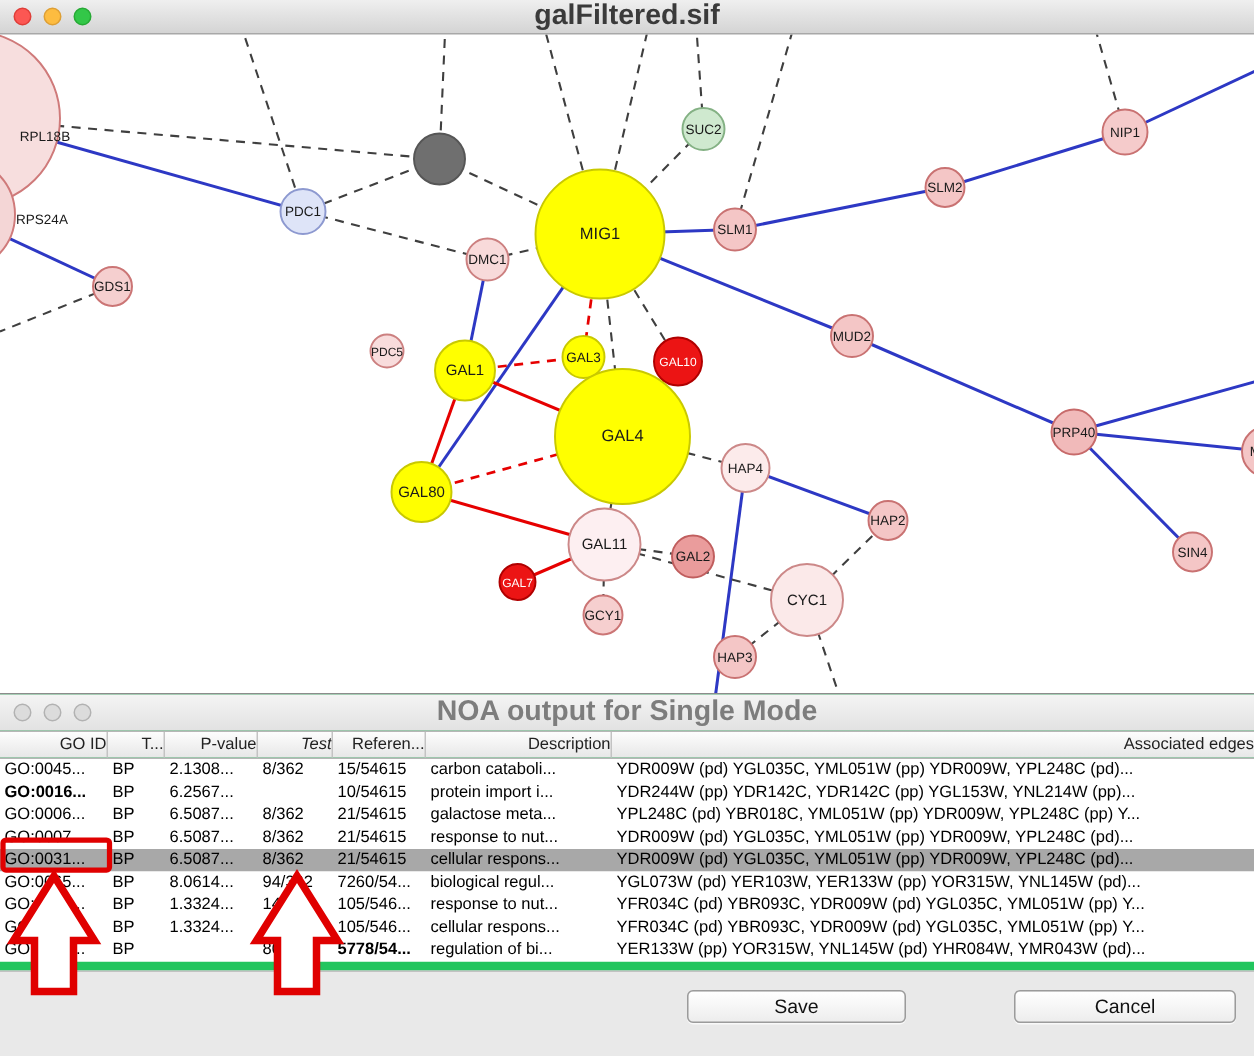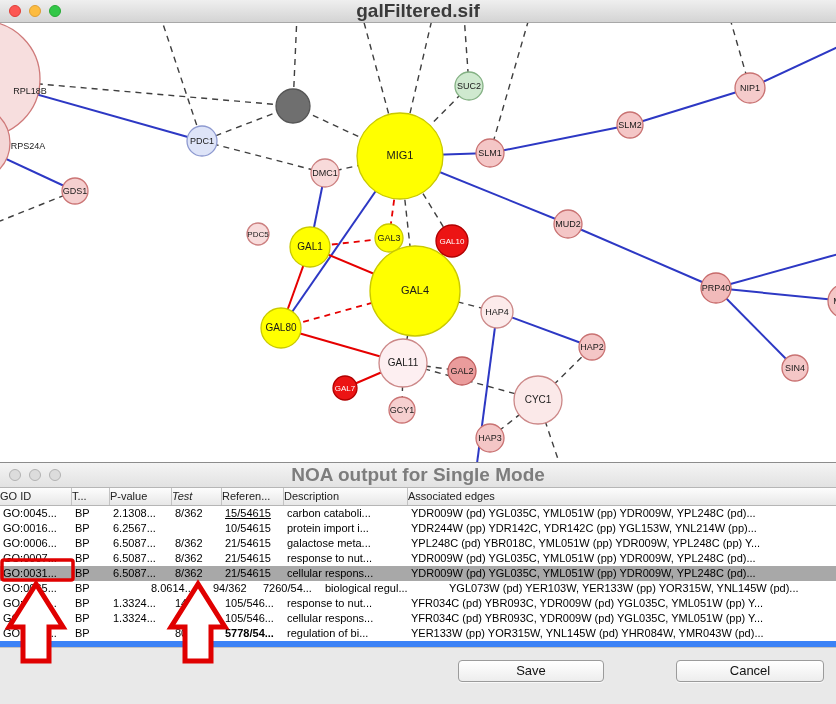--- a/index.html
+++ b/index.html
@@ -15,26 +15,26 @@
   .lights{position:absolute;left:9px;top:0;height:100%;display:flex;align-items:center;gap:8px}
   .light{width:12px;height:12px;border-radius:50%;box-sizing:border-box;display:inline-block}
   .light.red{background:#fc5753;border:1px solid #df3e38}
   .light.yellow{background:#fdbc40;border:1px solid #de9f34}
   .light.green{background:#33c748;border:1px solid #27aa35}
   .light.gray{background:#dcdcdc;border:1px solid #b2b2b2}
 
   .graph-win{position:absolute;left:0;top:0;width:836px;height:462px;background:#fff}
   #net{display:block;background:#fff}
 
-  .noa-win{position:absolute;left:0;top:462px;width:836px;height:242px;background:#3b82f6;border-top:1px solid #8c8c8c;box-sizing:border-box}
+  .noa-win{position:absolute;left:0;top:462px;width:836px;height:242px;background:#22c55e;border-top:1px solid #8c8c8c;box-sizing:border-box}
   .noa-win .titlebar{height:24px;background:linear-gradient(#f4f4f4,#e2e2e2);border-bottom:1px solid #b6b6b6}
   .noa-win .titlebar .title{color:#7d7d7d}
 
   .thead{display:flex;height:17px;background:linear-gradient(#fdfdfd,#e7e7e7);border-bottom:1px solid #b5b5b5}
-  .th{font-size:11px;line-height:17px;color:#222;text-align:left;border-right:1px solid #c3c3c3;
+  .th{font-size:11px;line-height:17px;color:#222;text-align:right;border-right:1px solid #c3c3c3;
       box-sizing:border-box;overflow:hidden;white-space:nowrap;flex:0 0 auto}
   .th:last-child{flex:1 1 auto;border-right:none}
   .tbody{background:#fff}
   .tr{display:flex;height:15px;line-height:15px;background:#fff}
   .tr.selected{background:#a8a8a8}
   .td{font-size:11px;color:#000;padding:0 3px;box-sizing:border-box;overflow:hidden;white-space:nowrap;flex:0 0 auto}
   .td:last-child{flex:1 1 auto}
 
   .noa-footer{position:absolute;left:0;bottom:0;width:836px;height:56px;background:#e9e9e9;border-top:1px solid #c2c2c2}
   .btn{
@@ -186,26 +186,26 @@
       <div class="th" style="width: 62px;">Referen...</div>
       <div class="th" style="width: 124px;">Description</div>
       <div class="th" style="width: 428px;">Associated edges</div>
     </div>
   <div class="tbody" id="tbody">
       <div class="tr">
         <div class="td" style="width: 72px;">GO:0045...</div>
         <div class="td" style="width: 38px;">BP</div>
         <div class="td" style="width: 62px;">2.1308...</div>
         <div class="td" style="width: 50px;">8/362</div>
-        <div class="td" style="width: 62px; text-decoration: underline;">15/54615</div>
+        <div class="td" style="width: 62px;">15/54615</div>
         <div class="td" style="width: 124px;">carbon cataboli...</div>
         <div class="td" style="width: 428px;">YDR009W (pd) YGL035C, YML051W (pp) YDR009W, YPL248C (pd)...</div>
       </div>
       <div class="tr">
-        <div class="td" style="width: 72px;">GO:0016...</div>
+        <div class="td" style="width: 72px; font-weight: bold;">GO:0016...</div>
         <div class="td" style="width: 38px;">BP</div>
         <div class="td" style="width: 62px;">6.2567...</div>
         <div class="td" style="width: 50px; margin-top: 43px;">7/362</div>
         <div class="td" style="width: 62px;">10/54615</div>
         <div class="td" style="width: 124px;">protein import i...</div>
         <div class="td" style="width: 428px;">YDR244W (pp) YDR142C, YDR142C (pp) YGL153W, YNL214W (pp)...</div>
       </div>
       <div class="tr">
         <div class="td" style="width: 72px;">GO:0006...</div>
         <div class="td" style="width: 38px;">BP</div>
@@ -229,21 +229,21 @@
         <div class="td" style="width: 38px;">BP</div>
         <div class="td" style="width: 62px;">6.5087...</div>
         <div class="td" style="width: 50px;">8/362</div>
         <div class="td" style="width: 62px;">21/54615</div>
         <div class="td" style="width: 124px;">cellular respons...</div>
         <div class="td" style="width: 428px;">YDR009W (pd) YGL035C, YML051W (pp) YDR009W, YPL248C (pd)...</div>
       </div>
       <div class="tr">
         <div class="td" style="width: 72px;">GO:0065...</div>
         <div class="td" style="width: 38px;">BP</div>
-        <div class="td" style="width: 62px; margin-left: 38px;">8.0614...</div>
+        <div class="td" style="width: 62px;">8.0614...</div>
         <div class="td" style="width: 50px;">94/362</div>
         <div class="td" style="width: 62px;">7260/54...</div>
         <div class="td" style="width: 124px;">biological regul...</div>
         <div class="td" style="width: 428px;">YGL073W (pd) YER103W, YER133W (pp) YOR315W, YNL145W (pd)...</div>
       </div>
       <div class="tr">
         <div class="td" style="width: 72px;">GO:0006...</div>
         <div class="td" style="width: 38px;">BP</div>
         <div class="td" style="width: 62px;">1.3324...</div>
         <div class="td" style="width: 50px;">14/362</div>

